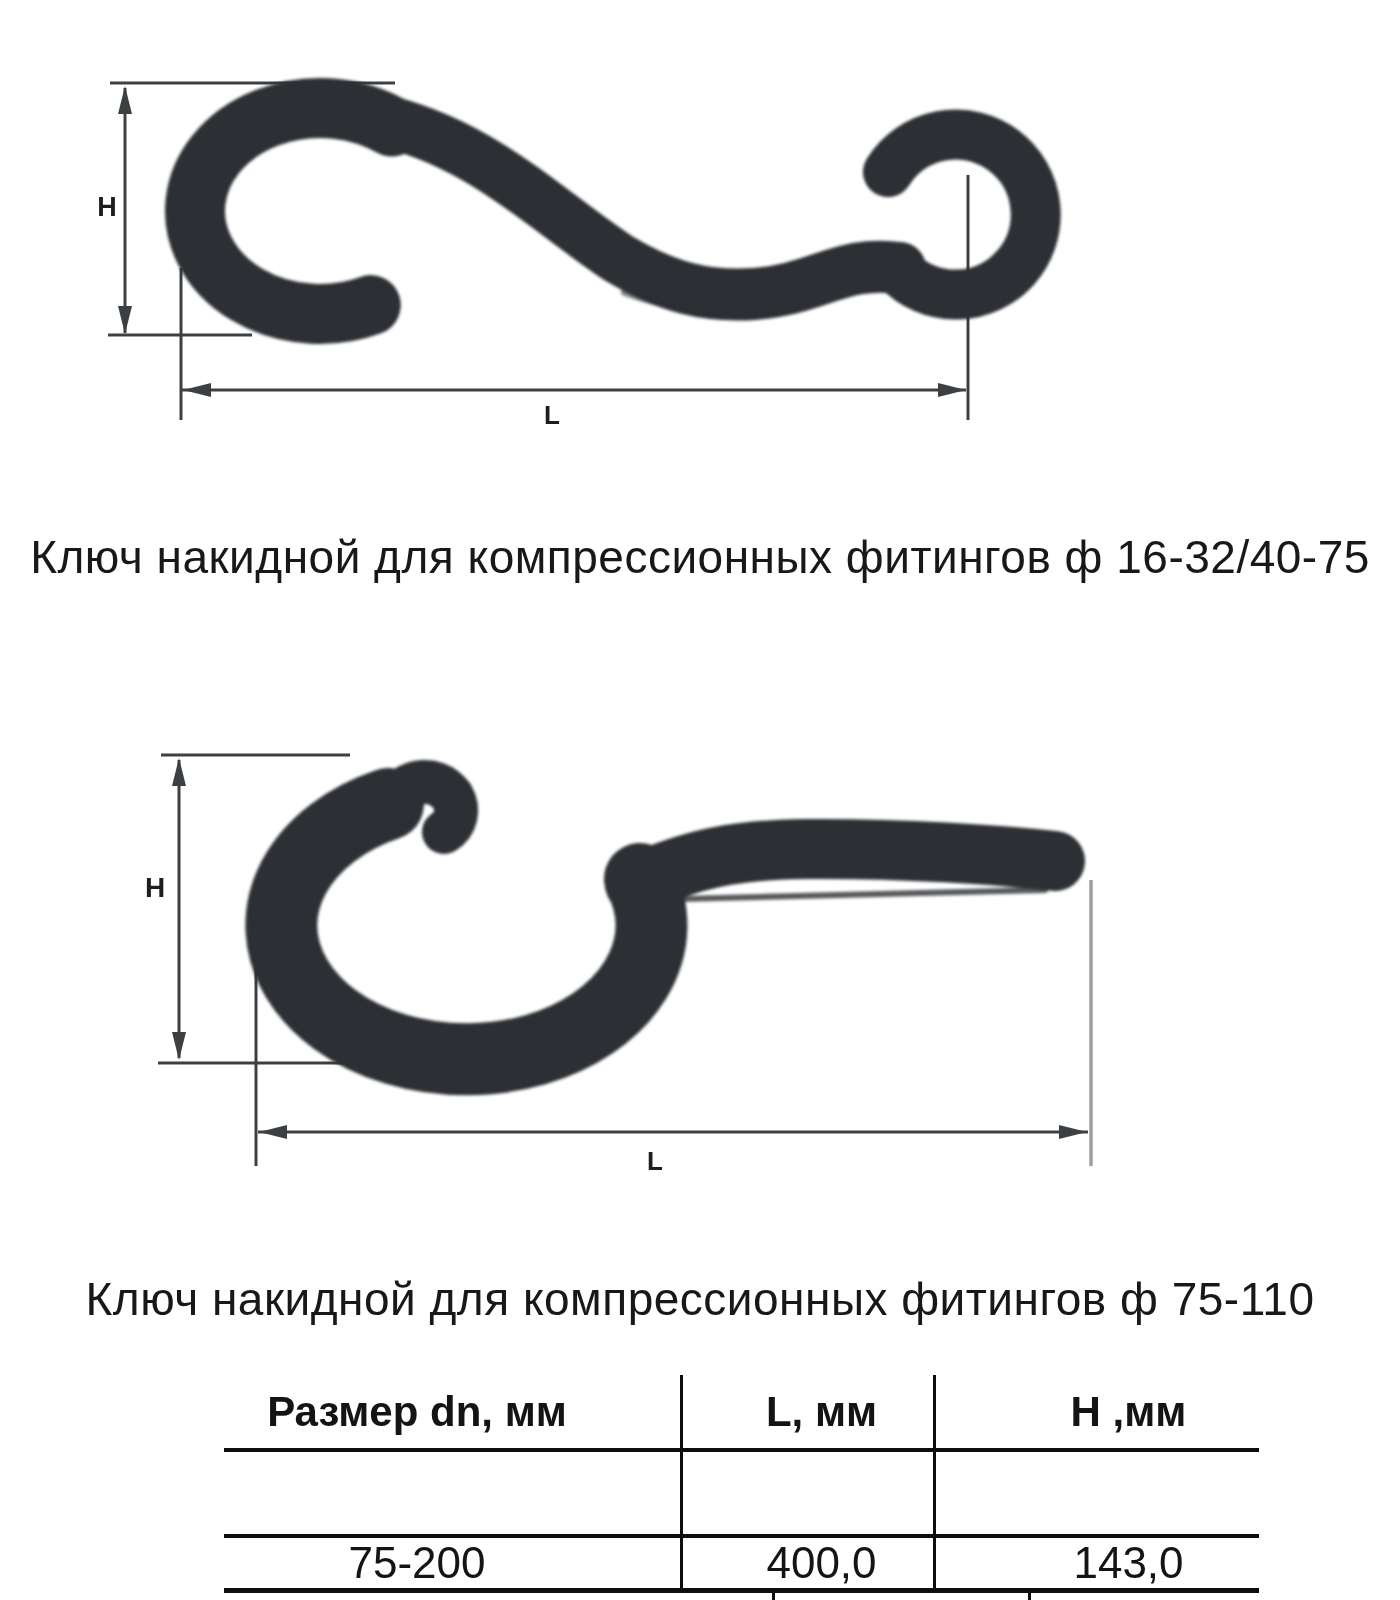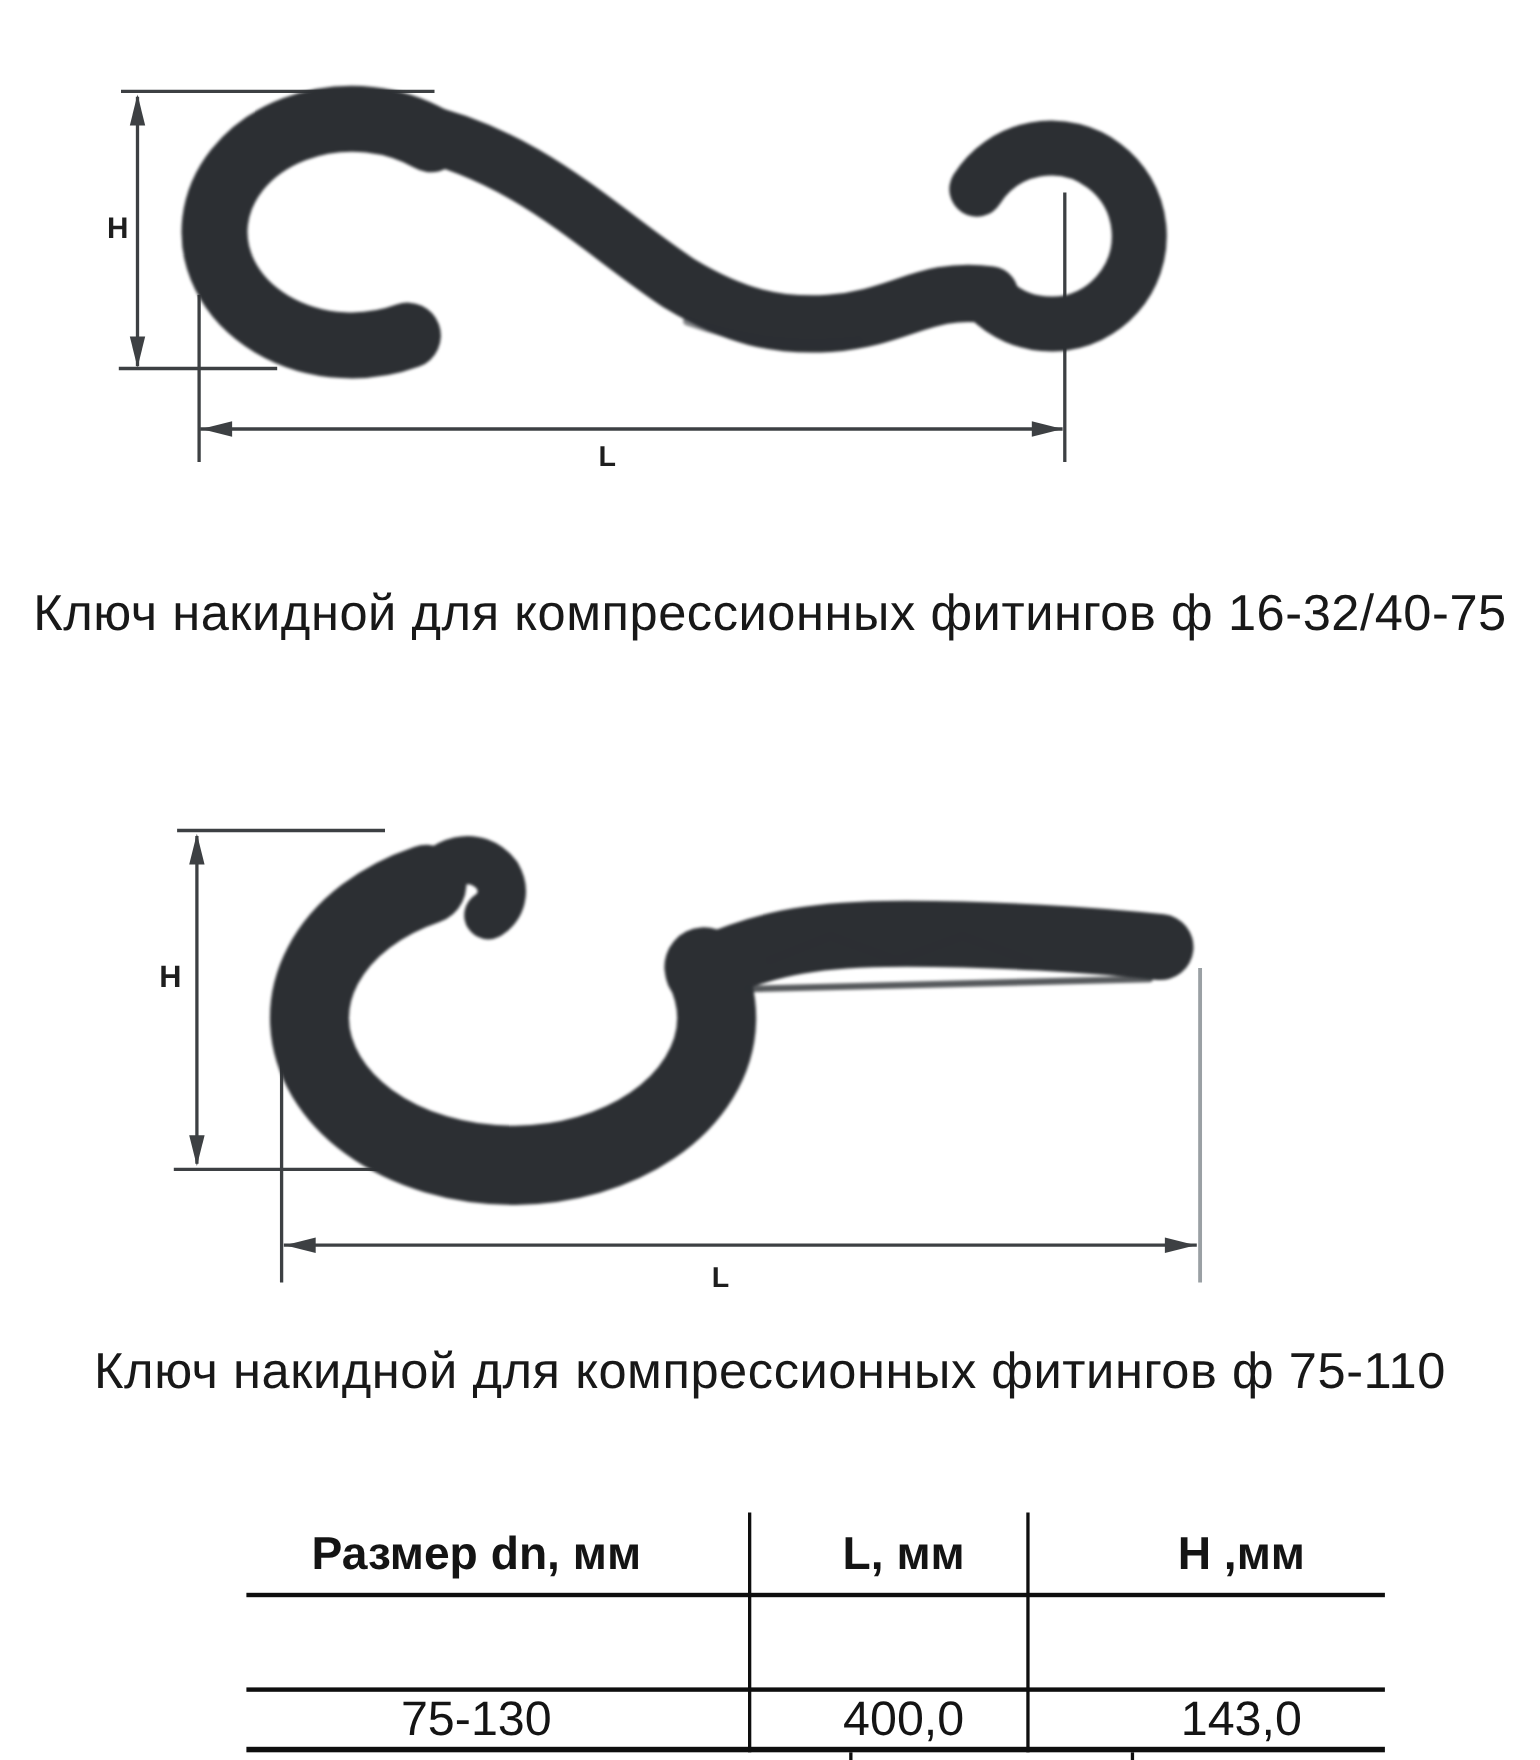--- a/index.html
+++ b/index.html
@@ -15,30 +15,30 @@
   .dim-arrow { fill:#3d4043; }
   .dim-label { fill:#1e1e1e; font-family:"Liberation Sans",sans-serif; }
   .wrench path { stroke:#2c2f33; fill:none; stroke-linecap:round; }
   .wrench { filter: blur(1.4px); }
   .caption {
     position:absolute; left:20px; width:1360px; text-align:center;
     font-size:46px; line-height:52px; font-weight:400; color:#181818;
     letter-spacing:0.5px; white-space:nowrap;
   }
   .cap1 { top:531px; }
-  .cap2 { top:1220px; }
+  .cap2 { top:1273px; }
   .dims-table { position:absolute; left:224px; top:1375px; width:1035px; height:225px; }
   .tline { position:absolute; background:#0e0e0e; }
   .hline { left:0; width:1035px; height:4px; }
   .cell {
     position:absolute; display:flex; align-items:center; justify-content:center;
     font-size:44px; color:#141414; white-space:nowrap;
   }
   .cell.hdr { font-weight:700; font-size:42px; }
-  .c1 { left:16px; width:456px; padding-right:70px; box-sizing:border-box; }
+  .c1 { left:0; width:456px; padding-right:70px; box-sizing:border-box; }
   .c2 { left:456px; width:253px; padding-left:30px; box-sizing:border-box; }
   .c3 { left:709px; width:326px; padding-left:65px; box-sizing:border-box; }
   .rhdr { top:0; height:73px; }
   .r1 { top:79px; height:80px; }
   .r2 { top:163px; height:50px; }
 </style>
 </head>
 <body>
 
 <div class="page">
@@ -109,18 +109,18 @@
     <div class="tline hline" style="top:213px; height:5px;"></div>
 
     <div class="tline" style="left:548px; top:218px; width:3px; height:7px;"></div>
     <div class="tline" style="left:804px; top:218px; width:3px; height:7px;"></div>
 
     <div class="cell hdr c1 rhdr">Размер dn, мм</div>
     <div class="cell hdr c2 rhdr">L, мм</div>
     <div class="cell hdr c3 rhdr">H ,мм</div>
 
 
-    <div class="cell c1 r2">75-130</div>
+    <div class="cell c1 r2">75-200</div>
     <div class="cell c2 r2">400,0</div>
     <div class="cell c3 r2">143,0</div>
   </div>
 
 </div>
 
 </body></html>

